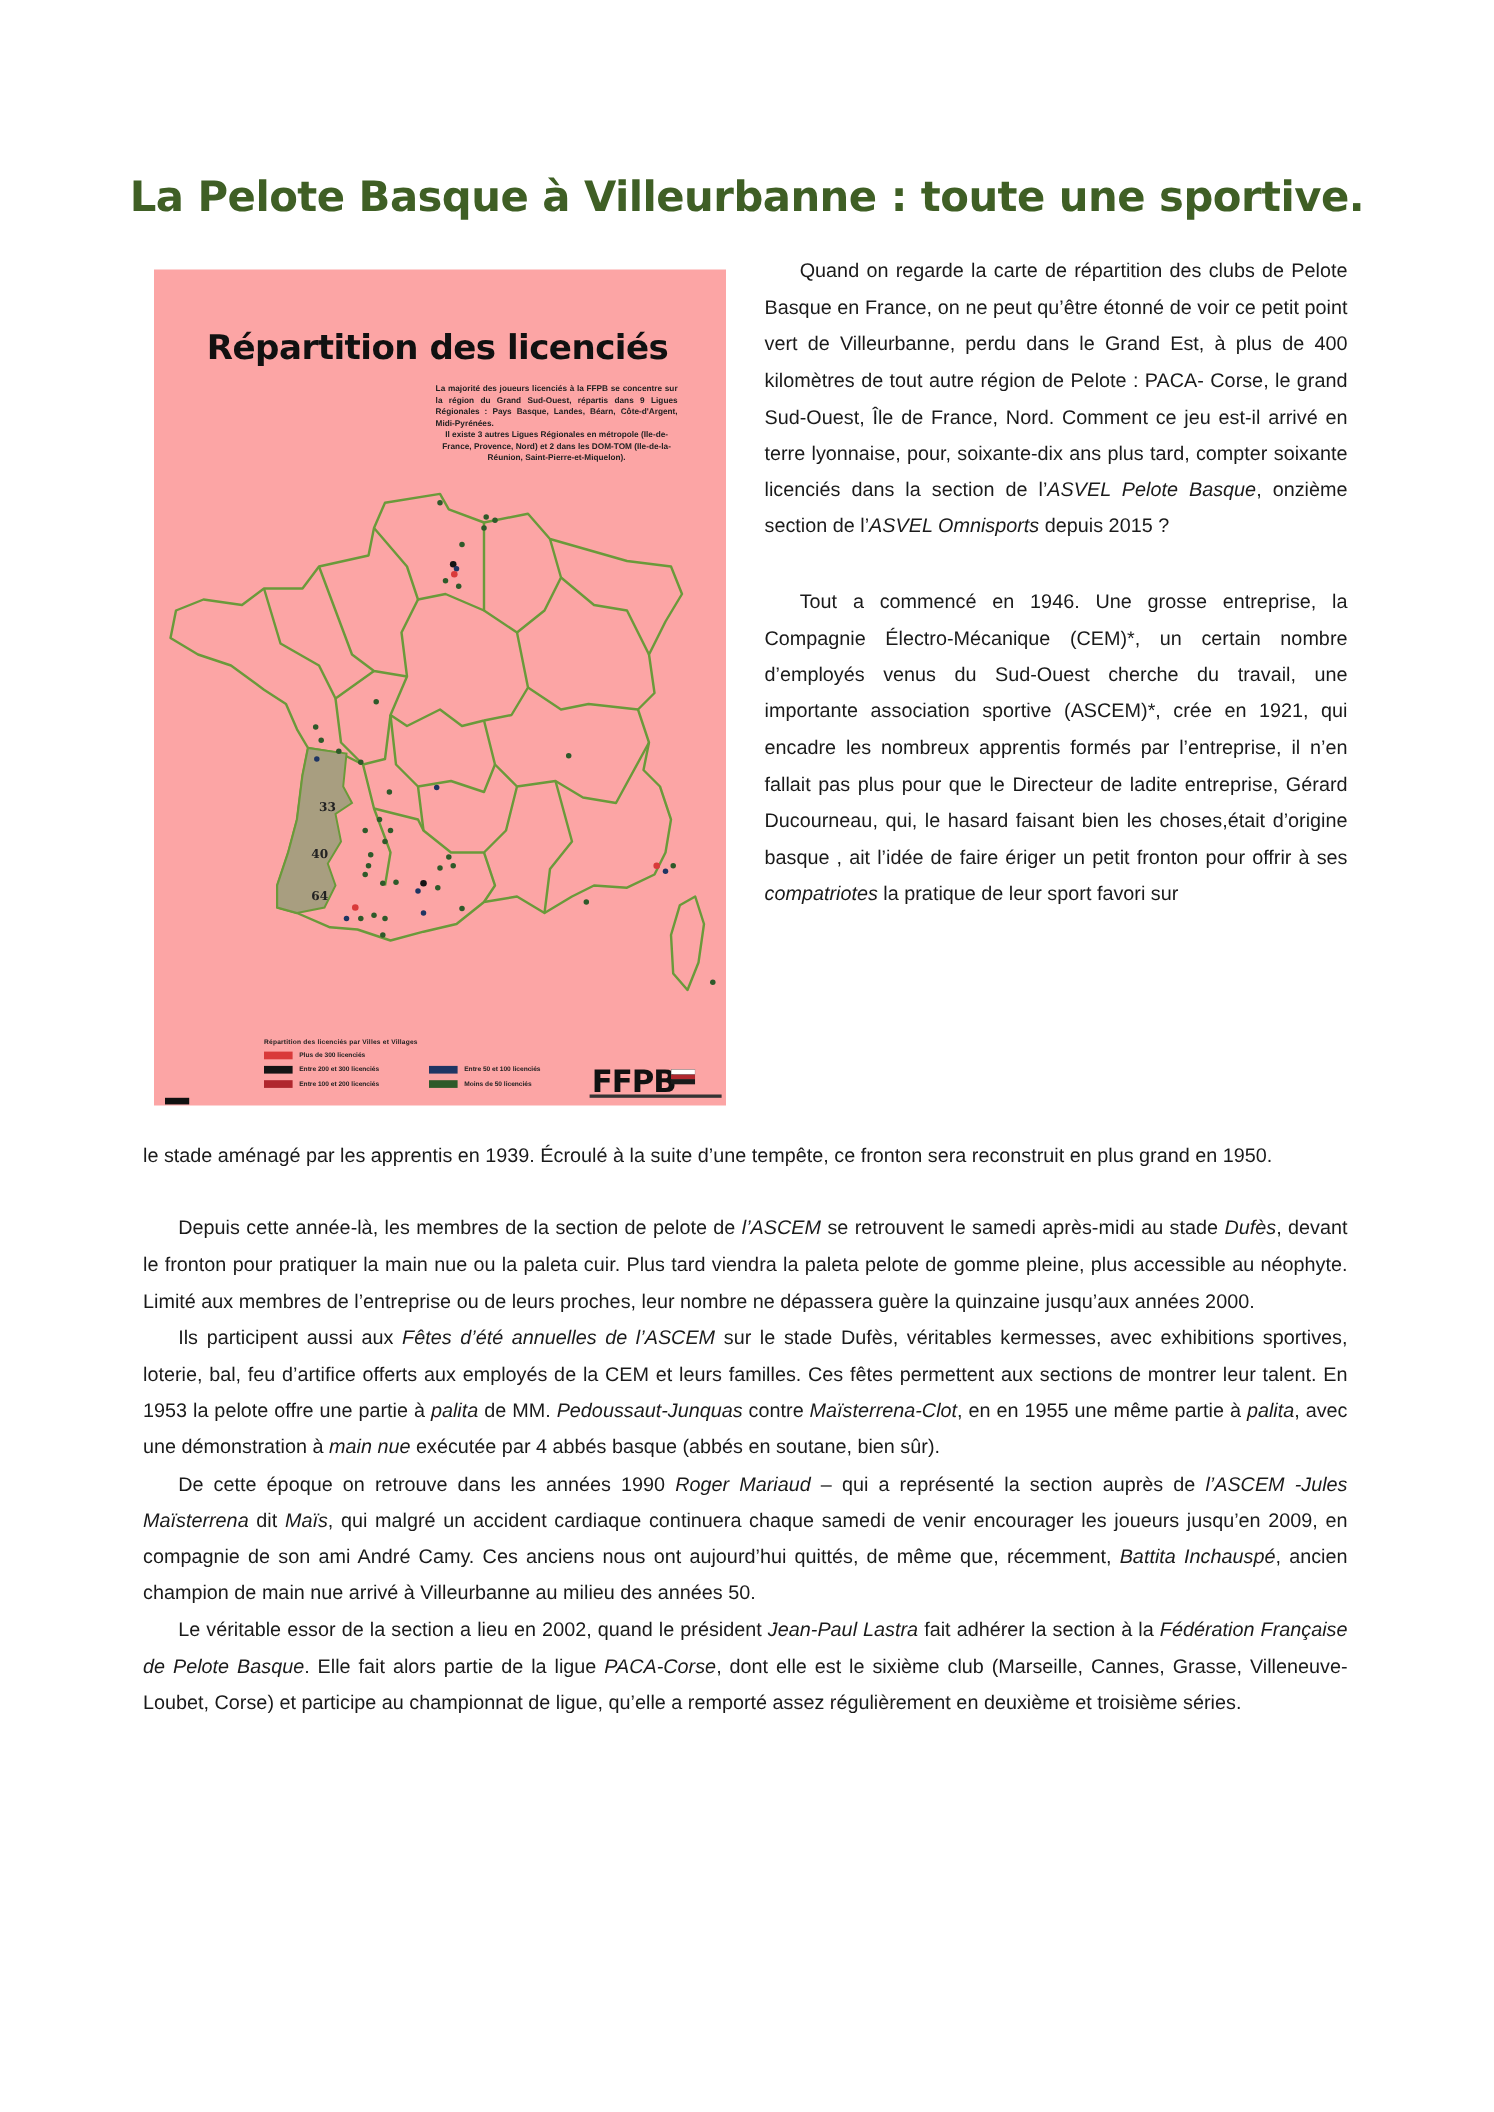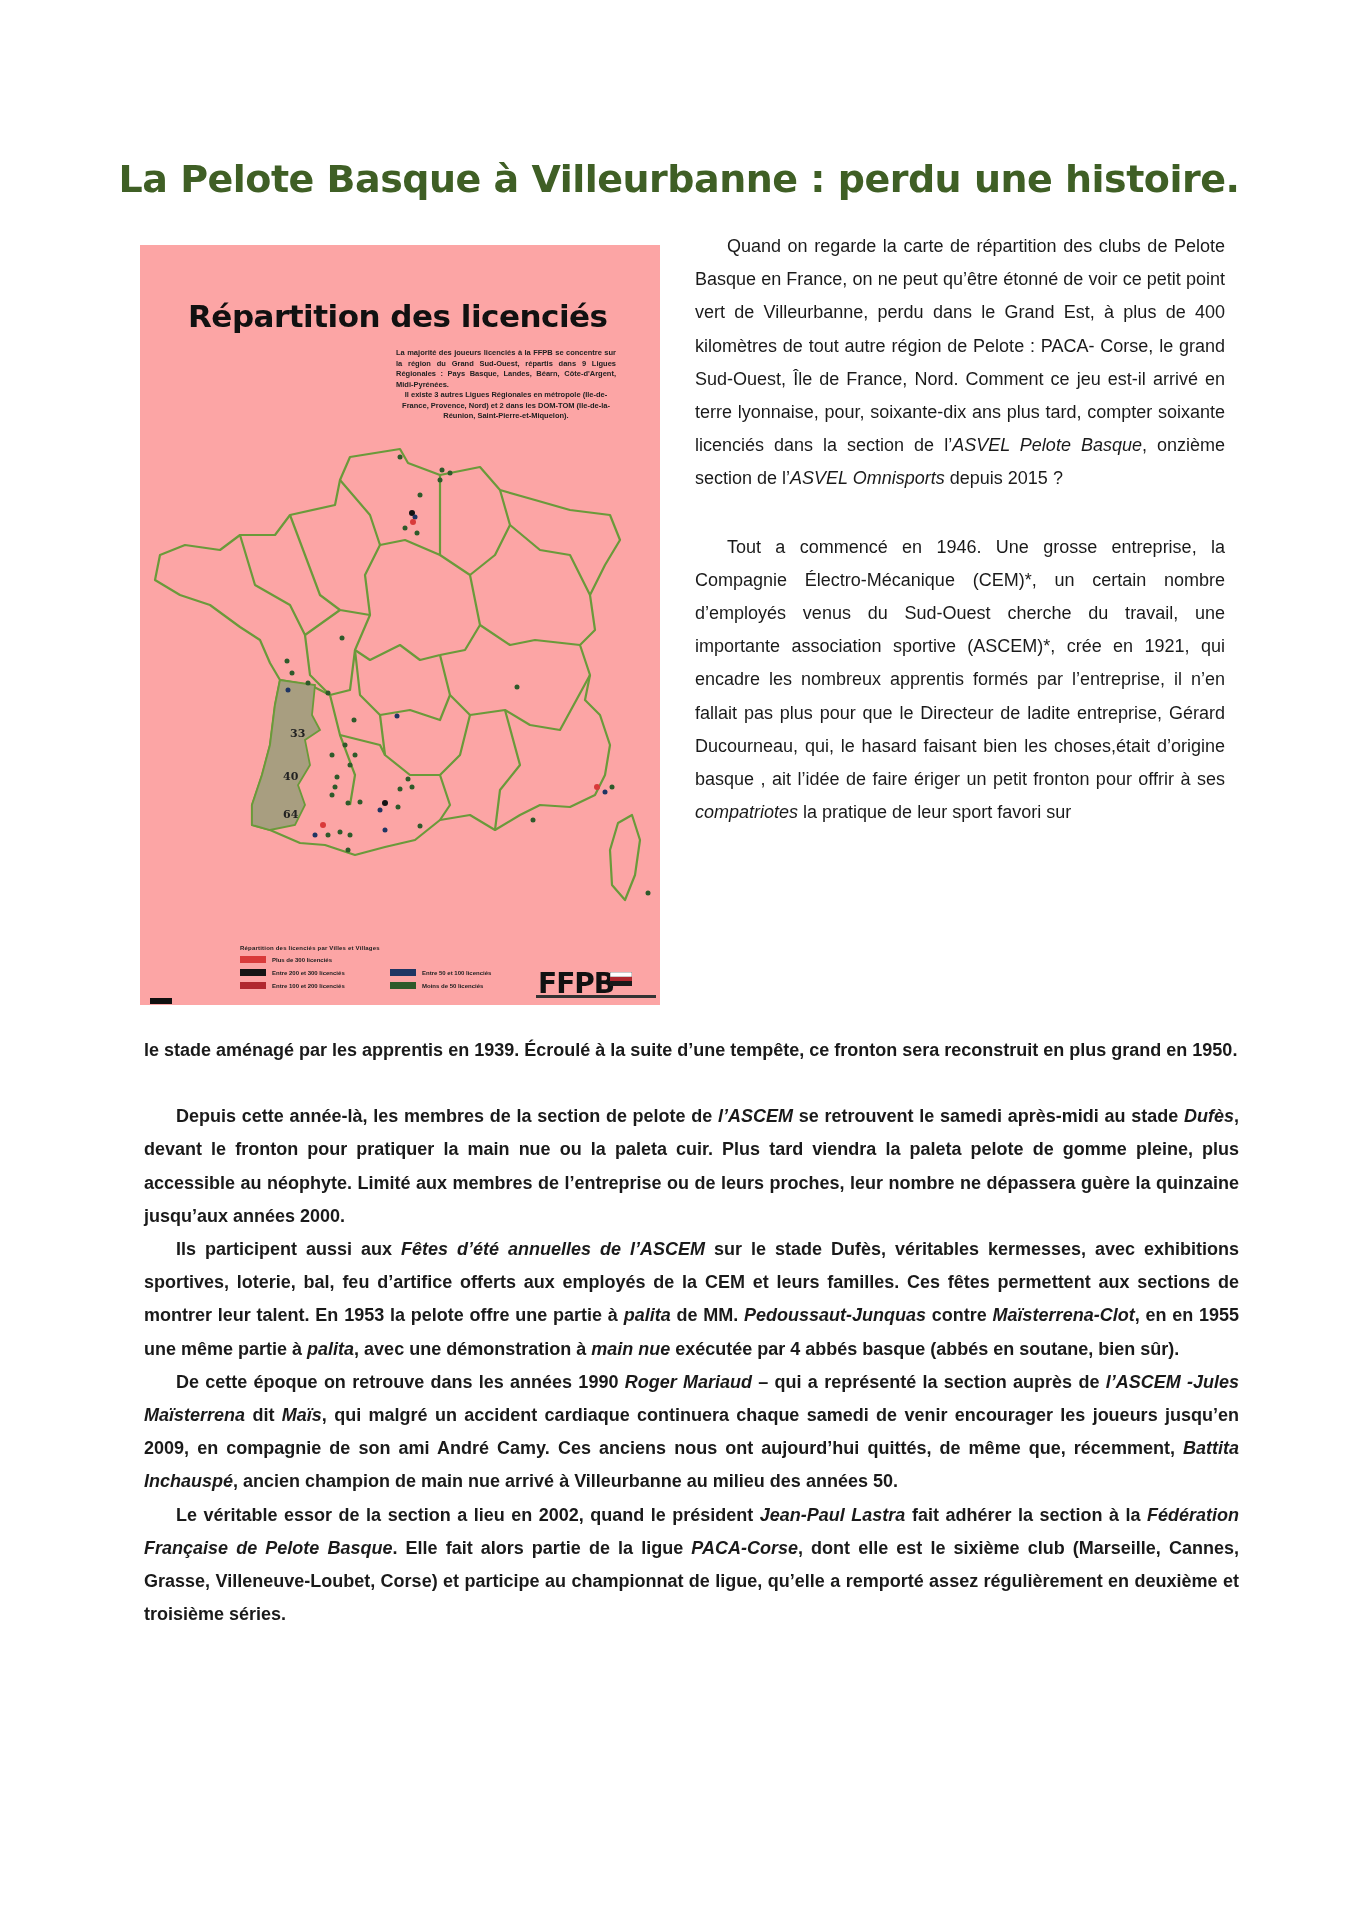--- a/index.html
+++ b/index.html
@@ -22,29 +22,29 @@
   .swatch { width:26px; height:7px; display:inline-block; }
   .ffpb { position:absolute; left:398px; top:722px; font-family:"DejaVu Sans", sans-serif; font-weight:bold;
           font-size:28px; color:#111; letter-spacing:-1px; }
   .ffpb-sub { position:absolute; left:396px; top:750px; width:120px; height:3px; background:#333; }
   .flag { position:absolute; left:470px; top:727px; width:22px; height:14px; }
   .blackbar { position:absolute; left:10px; top:753px; width:22px; height:6px; background:#111; }
   .body-text { font-family:"Liberation Sans", sans-serif; font-size:18px; line-height:33.2px; color:#1a1a1a; }
   .col-right { position:absolute; left:695px; top:230px; width:530px; text-align:justify; }
   .col-right p, .col-full p { margin:0; text-indent:32px; }
   .col-right p.gap { margin-top:35px; }
-  .col-full { position:absolute; left:144px; top:1034px; width:1095px; text-align:justify;font-weight:bold; }
+  .col-full { position:absolute; left:130px; top:1034px; width:1095px; text-align:justify; }
   .col-full p.gap { margin-top:33px; }
   .wrapcont { text-indent:0 !important; }
   i { font-style:italic; }
 </style>
 </head>
 <body>
 
-<h1 class="title">La Pelote Basque à Villeurbanne : perdu une histoire.</h1>
+<h1 class="title">La Pelote Basque à Villeurbanne : toute une sportive.</h1>
 
 <div class="figure">
   <div class="fig-title">
     <div>Répartition des licenciés</div>
   </div>
   <div class="fig-caption">
     <span>La majorité des joueurs licenciés à la FFPB se concentre sur la région du Grand Sud-Ouest, répartis dans 9 Ligues Régionales : Pays Basque, Landes, Béarn, Côte-d'Argent, Midi-Pyrénées.</span>
     <span class="c2">Il existe 3 autres Ligues Régionales en métropole (Ile-de-France, Provence, Nord) et 2 dans les DOM-TOM (Ile-de-la-Réunion, Saint-Pierre-et-Miquelon).</span>
   </div>
 

